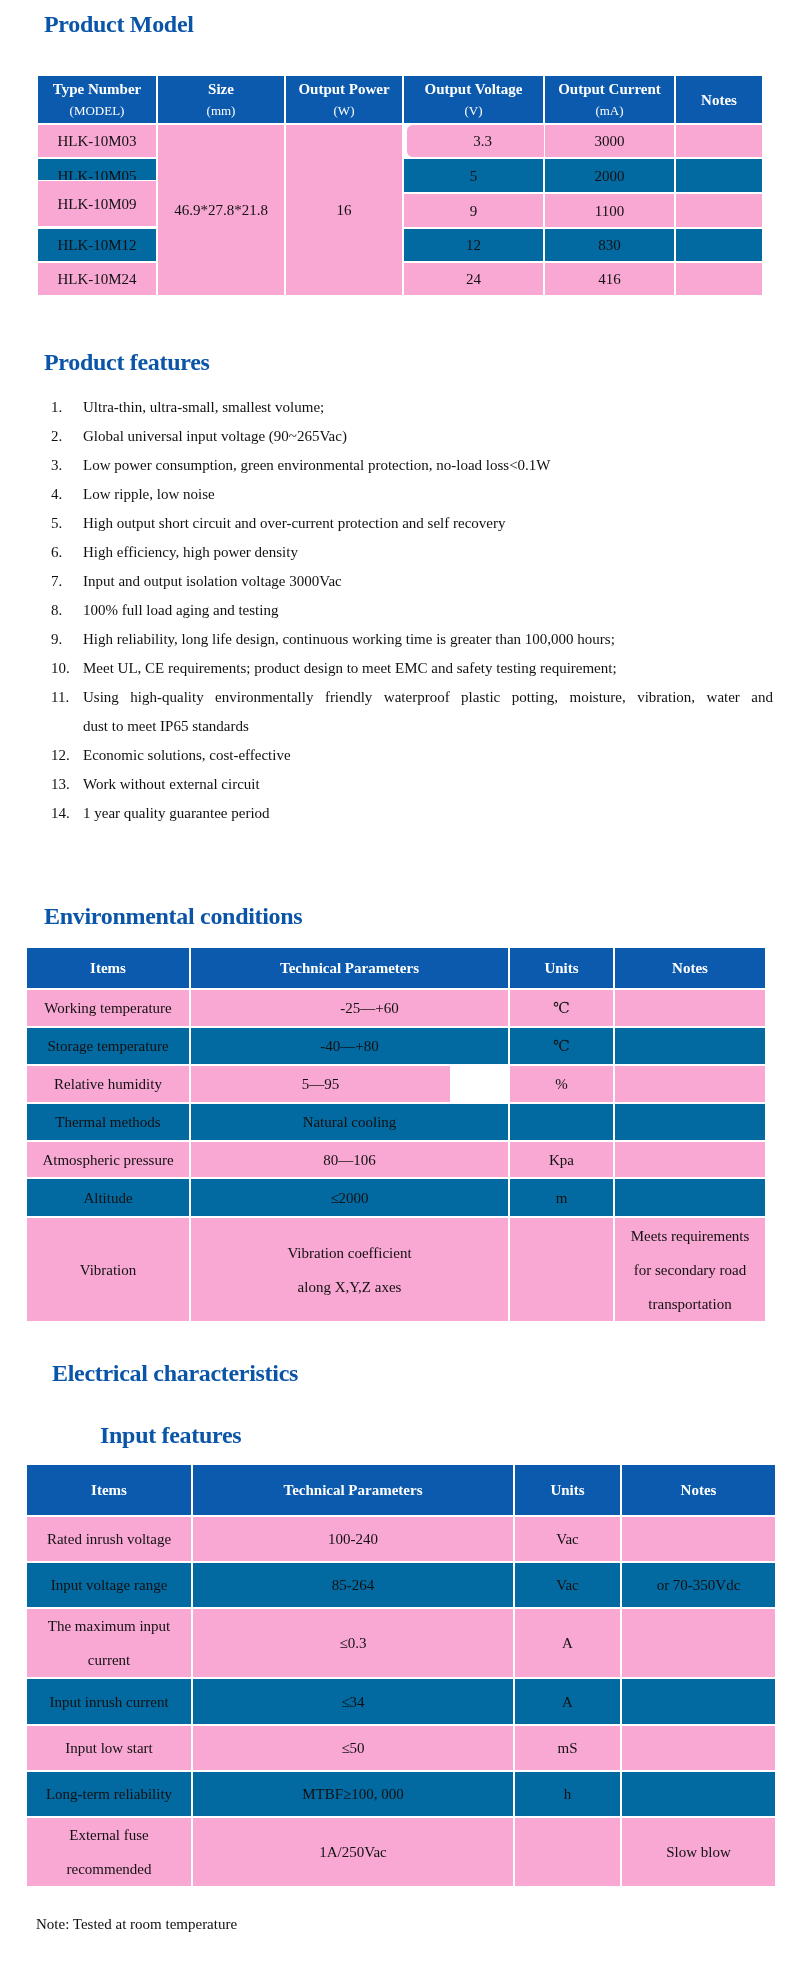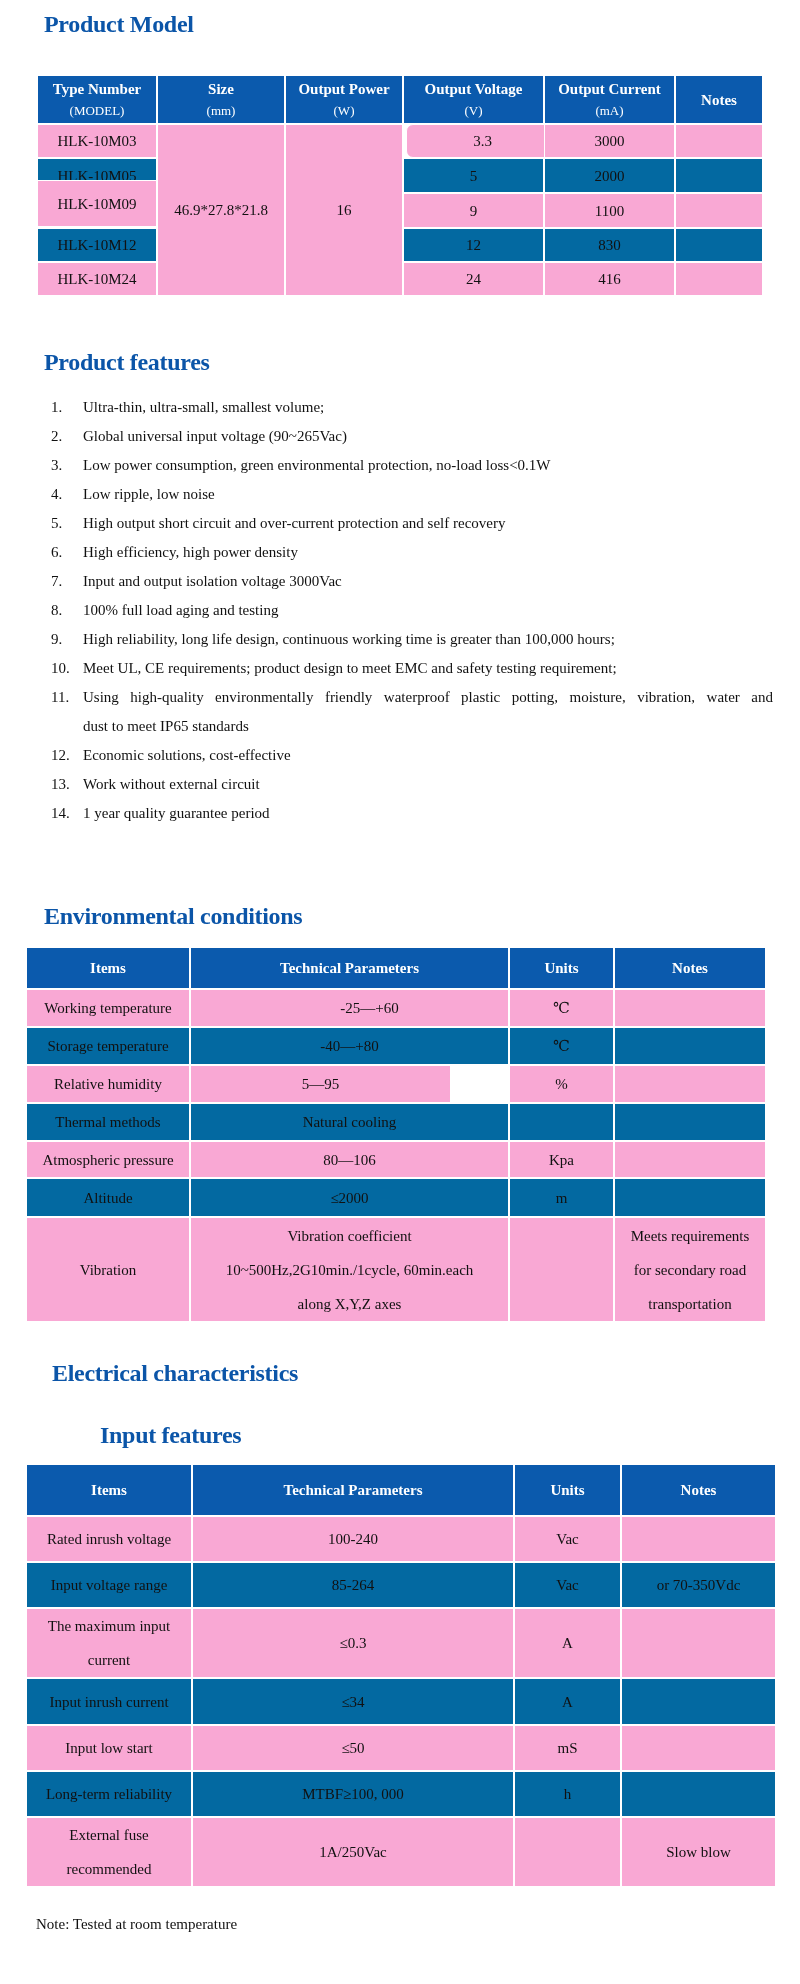--- a/index.html
+++ b/index.html
@@ -260,21 +260,20 @@
       <span>m</span>
     </div>
     <div class="cell l" style="left: 614px; top: 1178px; width: 152px; height: 39px;">
       <span></span>
     </div>
     <div class="cell d lh" style="left: 26px; top: 1217px; width: 164px; height: 105px;">
       <span>Vibration</span>
     </div>
     <div class="cell d lh" style="left: 190px; top: 1217px; width: 319px; height: 105px;">
       <span>Vibration coefficient</span>
-      <span>10~500Hz,2G10min./1cycle, 60min.each</span>
       <span>along X,Y,Z axes</span>
     </div>
     <div class="cell d lh" style="left: 509px; top: 1217px; width: 105px; height: 105px;">
       <span></span>
     </div>
     <div class="cell d lh" style="left: 614px; top: 1217px; width: 152px; height: 105px;">
       <span>Meets requirements</span>
       <span>for secondary road</span>
       <span>transportation</span>
     </div>

